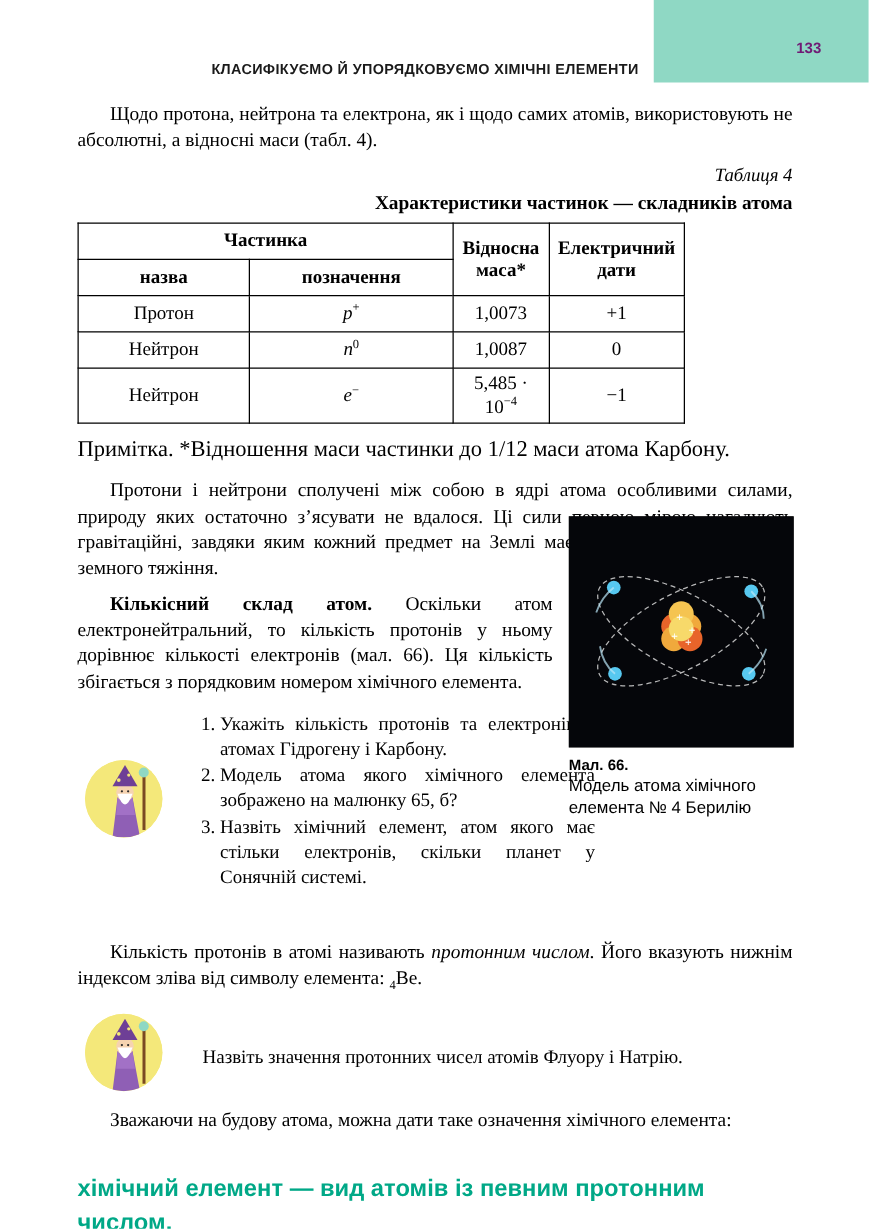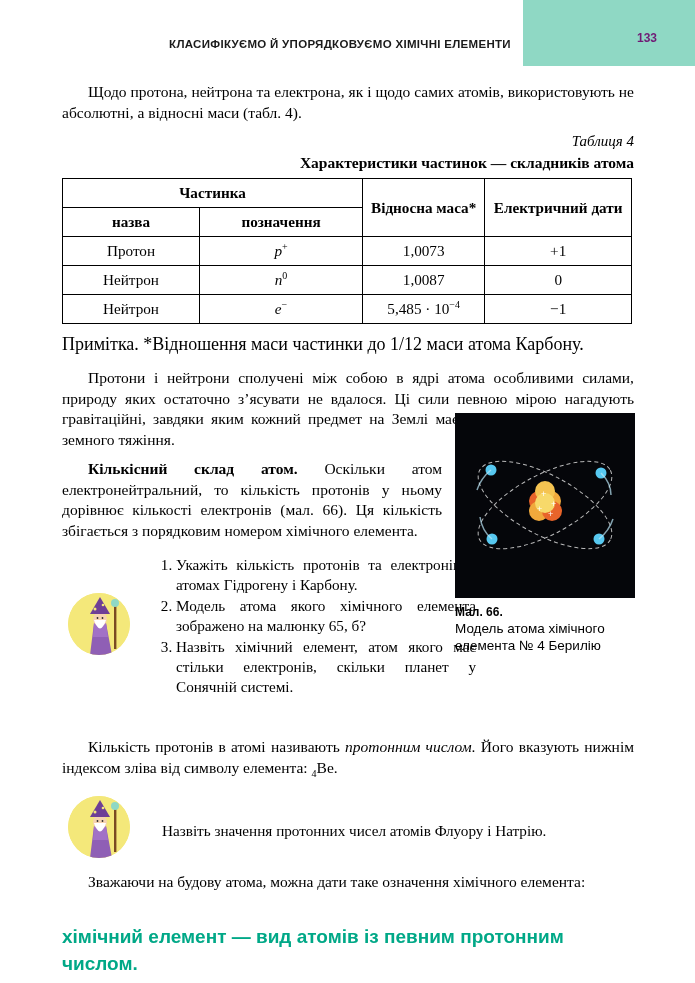--- a/index.html
+++ b/index.html
@@ -36,21 +36,21 @@
   .runhead {
     position: absolute;
     top: 34px;
     left: 0;
     width: 695px;
     height: 22px;
   }
   .runhead-title {
     position: absolute;
     left: 140px;
-    top: 4px;
+    top: 16px;
     width: 400px;
     text-align: center;
     font-family: "Liberation Sans", sans-serif;
     font-size: 11.5px;
     font-weight: bold;
     letter-spacing: 0.3px;
     color: #1a1a1a;
   }
   .runhead-page {
     position: absolute;
@@ -88,21 +88,21 @@
     text-align: right;
     font-weight: bold;
     font-size: 15.5px;
     margin-top: 4px;
     margin-bottom: 6px;
   }
 
   
   table.particles {
     border-collapse: collapse;
-    width: 570px;
+    width: 486px;
     font-size: 15.2px;
   }
   table.particles td, table.particles th {
     border: 1px solid #000;
     padding: 3px 6px;
     text-align: center;
     vertical-align: middle;
     height: 22px;
   }
   table.particles th {

